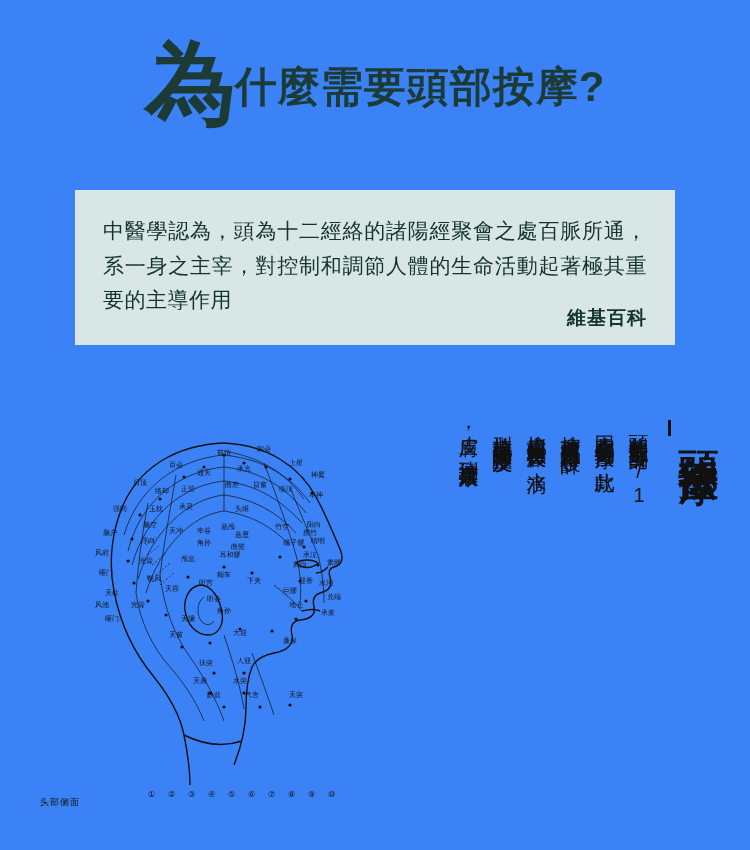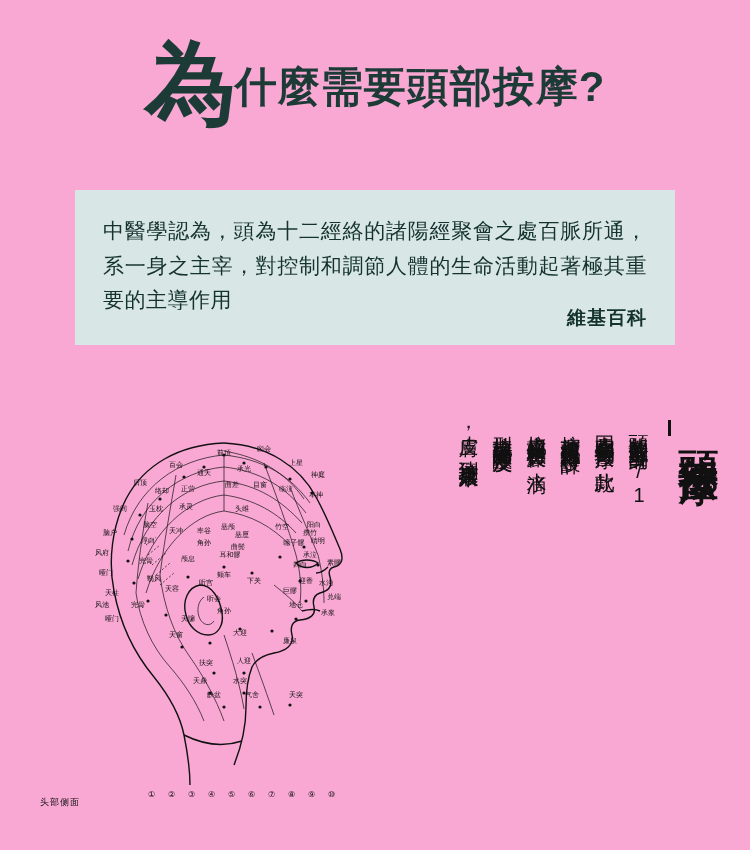--- a/index.html
+++ b/index.html
@@ -7,21 +7,21 @@
     width: 750px;
     height: 850px;
     background: #ffffff;
     font-family: "Liberation Sans", "DejaVu Sans", sans-serif;
     overflow: hidden;
   }
   .page {
     position: relative;
     width: 750px;
     height: 850px;
-    background: #f9a8d4;
+    background: #3b82f6;
   }
 
   
   .headline {
     position: absolute;
     left: 0;
     top: 42px;
     width: 750px;
     text-align: center;
     white-space: nowrap;

